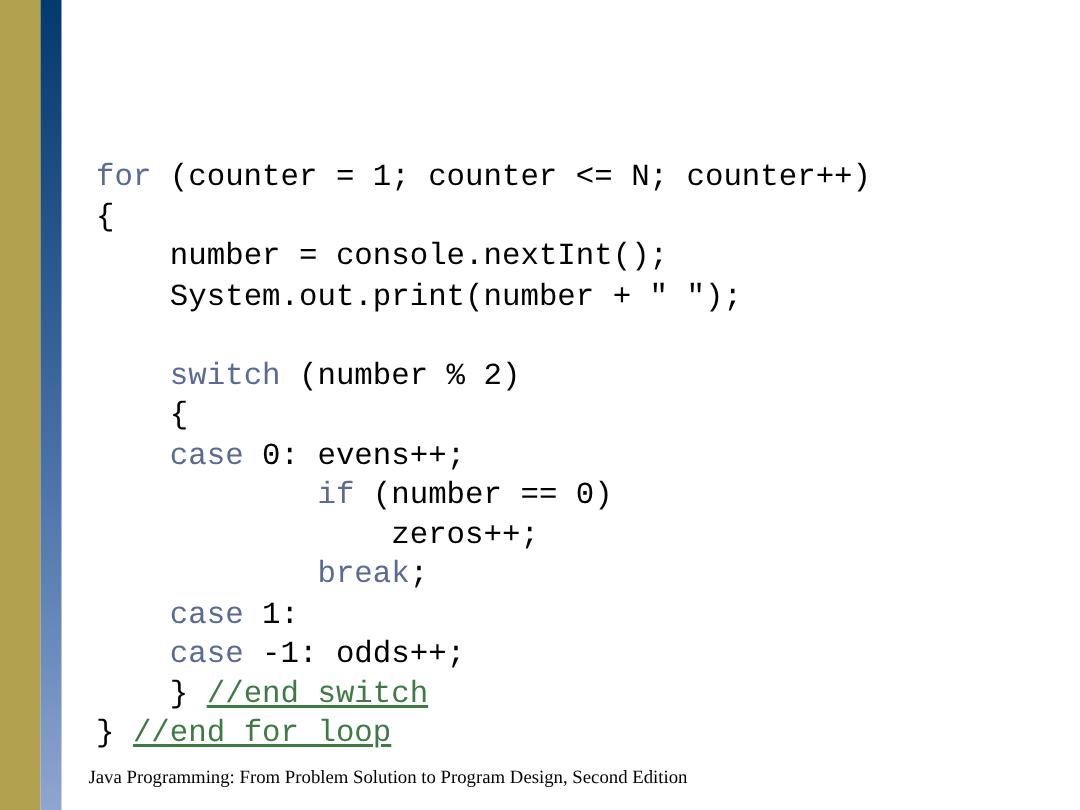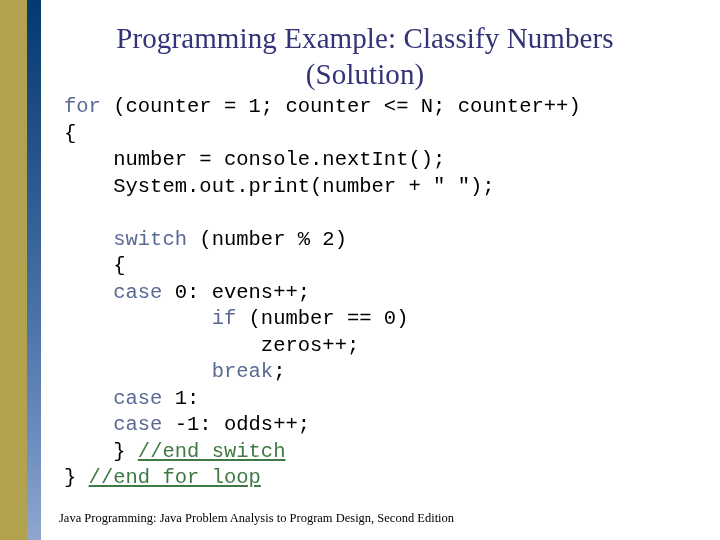--- a/index.html
+++ b/index.html
@@ -50,21 +50,21 @@
     letter-spacing: 0.1px;
   }
   .title-line {
     display: block;
     white-space: nowrap;
   }
   
   .code {
     position: absolute;
     left: 64px;
-    top: 94px;
+    top: 106px;
     width: 648px;
     font-family: "Liberation Mono", "DejaVu Sans Mono", monospace;
     font-size: 20.5px;
     line-height: 26.5px;
     color: #000000;
     white-space: pre;
     letter-spacing: 0px;
   }
   .code-line {
     display: block;
@@ -95,23 +95,19 @@
   }
 </style>
 </head>
 <body>
 
 <div class="slide">
 
   <div class="band-gold"></div>
   <div class="band-blue"></div>
 
-  <div class="title">
-    <span class="title-line">Programming Example: Classify Numbers</span>
-    <span class="title-line">(Solution)</span>
-  </div>
 
   <div class="code" id="code-block"><span class="code-line"><span class="kw">for</span><span class="plain"> (counter = 1; counter &lt;= N; counter++)</span></span><span class="code-line"><span class="plain">{</span></span><span class="code-line"><span class="plain">    </span><span class="plain">number = console.nextInt();</span></span><span class="code-line"><span class="plain">    </span><span class="plain">System.out.print(number + " ");</span></span><span class="code-line"><span class="plain"></span></span><span class="code-line"><span class="plain">    </span><span class="kw">switch</span><span class="plain"> (number % 2)</span></span><span class="code-line"><span class="plain">    </span><span class="plain">{</span></span><span class="code-line"><span class="plain">    </span><span class="kw">case</span><span class="plain"> 0: evens++;</span></span><span class="code-line"><span class="plain">            </span><span class="kw">if</span><span class="plain"> (number == 0)</span></span><span class="code-line"><span class="plain">                </span><span class="plain">zeros++;</span></span><span class="code-line"><span class="plain">            </span><span class="kw">break</span><span class="plain">;</span></span><span class="code-line"><span class="plain">    </span><span class="kw">case</span><span class="plain"> 1:</span></span><span class="code-line"><span class="plain">    </span><span class="kw">case</span><span class="plain"> -1: odds++;</span></span><span class="code-line"><span class="plain">    </span><span class="plain">} </span><span class="cmt">//end switch</span></span><span class="code-line"><span class="plain">} </span><span class="cmt">//end for loop</span></span></div>
 
-  <div class="footer-text">Java Programming: Java Problem Analysis to Program Design, Second Edition</div>
+  <div class="footer-text">Java Programming: From Problem Solution to Program Design, Second Edition</div>
   <div class="footer-page">23</div>
 
 </div>
 
 </body></html>

